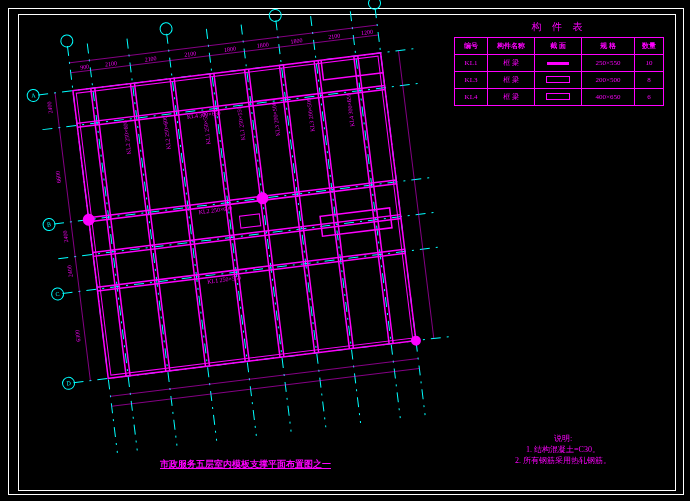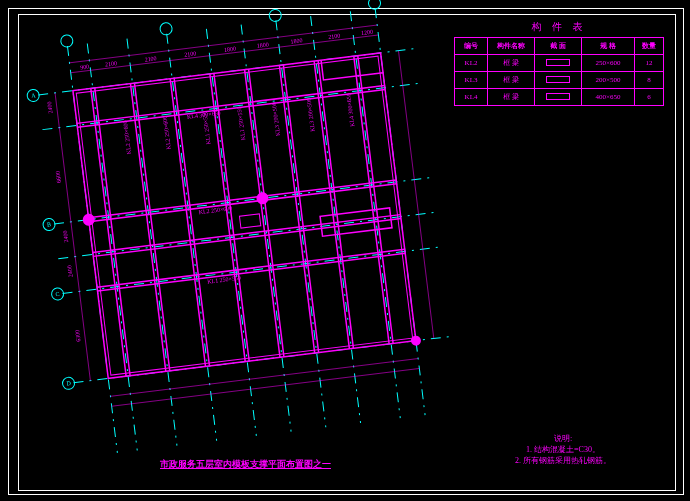--- a/index.html
+++ b/index.html
@@ -219,25 +219,25 @@
   <caption>构 件 表</caption>
   <tbody>
       <tr>
     <th style="width:26px">编号</th>
     <th style="width:40px">构件名称</th>
     <th style="width:40px">截  面</th>
     <th style="width:46px">规 格</th>
     <th style="width:22px">数量</th>
   </tr>
   <tr>
-    <td>KL2</td>
+    <td>KL1</td>
     <td>框  梁</td>
-    <td><span class="sym"></span></td>
-    <td>250×600</td>
-    <td>12</td>
+    <td><span class="sym symsolid"></span></td>
+    <td>250×550</td>
+    <td>10</td>
   </tr>
   <tr>
     <td>KL3</td>
     <td>框  梁</td>
     <td><span class="sym"></span></td>
     <td>200×500</td>
     <td>8</td>
   </tr>
   <tr>
     <td>KL4</td>

